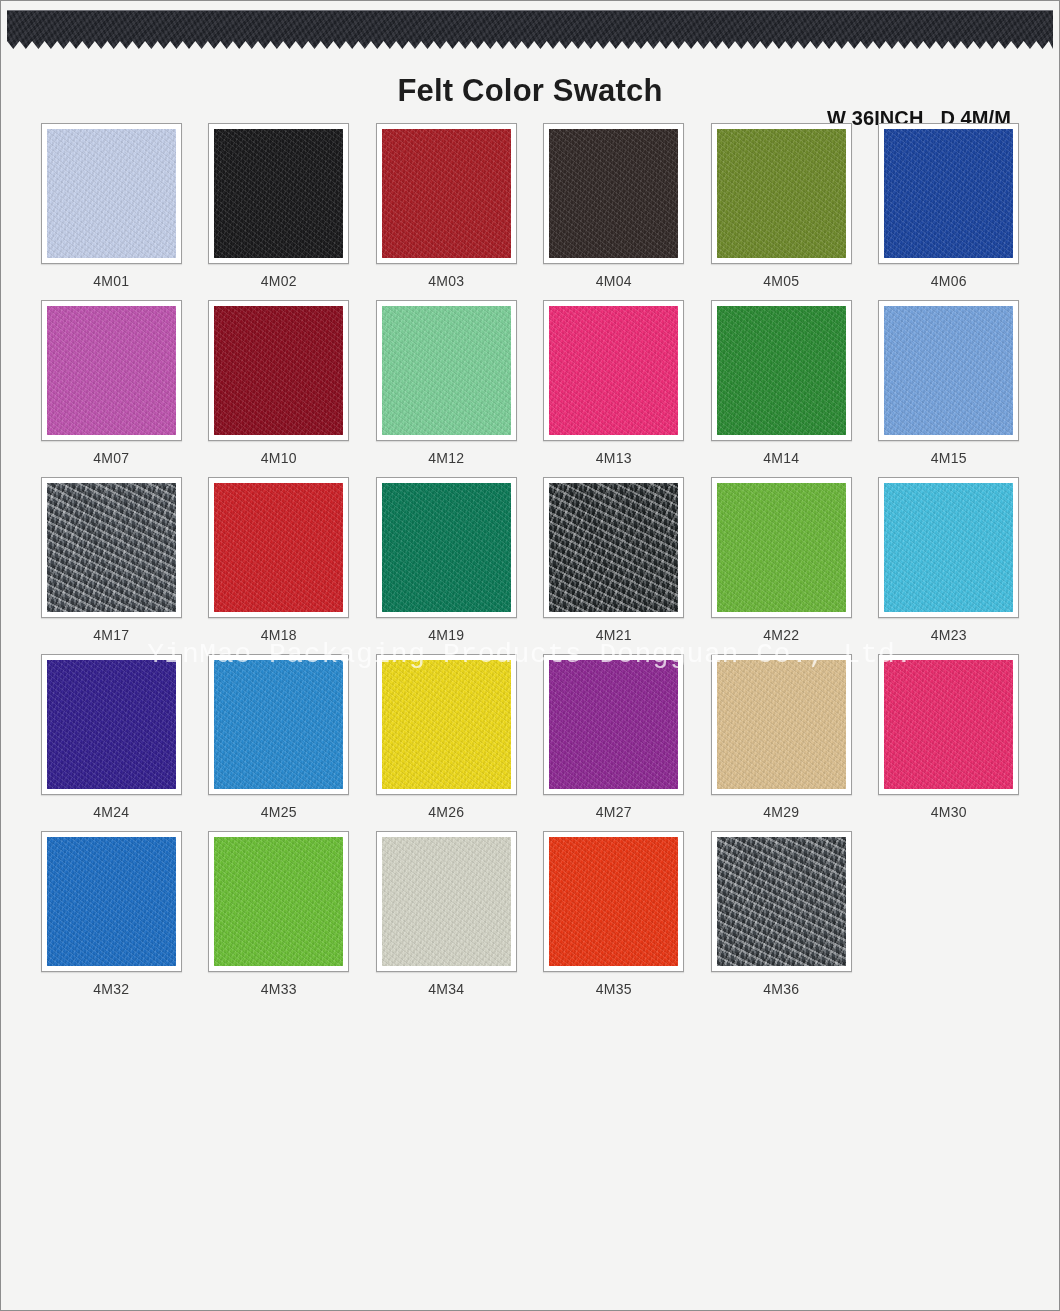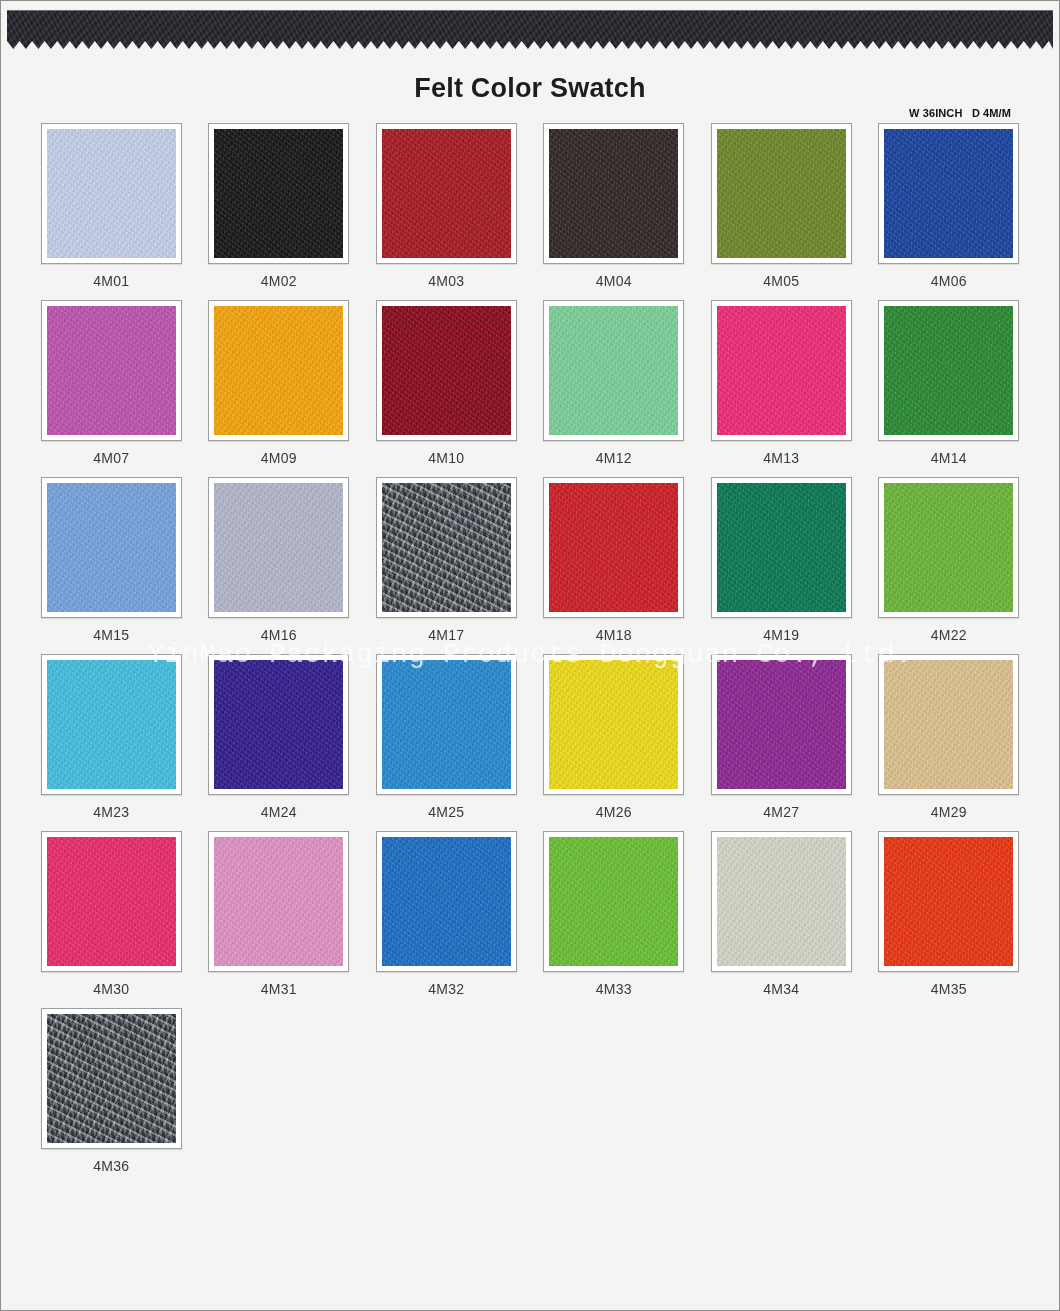--- a/index.html
+++ b/index.html
@@ -80,30 +80,30 @@
   #title-area {
     position: relative;
     height: 72px;
     background: #f4f4f3;
   }
   #page-title {
     position: absolute;
     top: 22px;
     left: 0; right: 0;
     text-align: center;
-    font-size: 27px;
+    font-size: 31px;
     font-weight: bold;
     color: #1d1d1d;
     letter-spacing: .2px;
   }
   #spec-label {
     position: absolute;
     right: 48px;
     top: 56px;
-    font-size: 11px;
+    font-size: 20px;
     font-weight: bold;
     color: #121212;
     white-space: pre;
     letter-spacing: .1px;
   }
 
   
   #grid {
     position: relative;
     margin: 0 38px;
@@ -227,26 +227,20 @@
         <div class="swatch-label">4M06</div>
       </div>
       <div class="cell">
         <div class="swatch-frame">
           <div class="swatch-color" style="background-color: rgb(191, 85, 176);"></div>
         </div>
         <div class="swatch-label">4M07</div>
       </div>
       <div class="cell">
         <div class="swatch-frame">
-          <div class="swatch-color" style="background-color: rgb(245, 165, 14);"></div>
-        </div>
-        <div class="swatch-label">4M09</div>
-      </div>
-      <div class="cell">
-        <div class="swatch-frame">
           <div class="swatch-color" style="background-color: rgb(138, 14, 32);"></div>
         </div>
         <div class="swatch-label">4M10</div>
       </div>
       <div class="cell">
         <div class="swatch-frame">
           <div class="swatch-color" style="background-color: rgb(126, 208, 154);"></div>
         </div>
         <div class="swatch-label">4M12</div>
       </div>
@@ -263,44 +257,44 @@
         <div class="swatch-label">4M14</div>
       </div>
       <div class="cell">
         <div class="swatch-frame">
           <div class="swatch-color" style="background-color: rgb(119, 164, 222);"></div>
         </div>
         <div class="swatch-label">4M15</div>
       </div>
       <div class="cell">
         <div class="swatch-frame">
-          <div class="swatch-color" style="background-color: rgb(180, 184, 204);"></div>
-        </div>
-        <div class="swatch-label">4M16</div>
-      </div>
-      <div class="cell">
-        <div class="swatch-frame">
           <div class="swatch-color heather" style="background-color: rgb(77, 84, 92);"></div>
         </div>
         <div class="swatch-label">4M17</div>
       </div>
       <div class="cell">
         <div class="swatch-frame">
           <div class="swatch-color" style="background-color: rgb(205, 33, 40);"></div>
         </div>
         <div class="swatch-label">4M18</div>
       </div>
       <div class="cell">
         <div class="swatch-frame">
           <div class="swatch-color" style="background-color: rgb(12, 122, 87);"></div>
         </div>
         <div class="swatch-label">4M19</div>
       </div>
       <div class="cell">
         <div class="swatch-frame">
+          <div class="swatch-color heather" style="background-color: rgb(45, 51, 54);"></div>
+        </div>
+        <div class="swatch-label">4M21</div>
+      </div>
+      <div class="cell">
+        <div class="swatch-frame">
           <div class="swatch-color" style="background-color: rgb(108, 183, 59);"></div>
         </div>
         <div class="swatch-label">4M22</div>
       </div>
       <div class="cell">
         <div class="swatch-frame">
           <div class="swatch-color" style="background-color: rgb(69, 192, 224);"></div>
         </div>
         <div class="swatch-label">4M23</div>
       </div>
@@ -335,26 +329,20 @@
         <div class="swatch-label">4M29</div>
       </div>
       <div class="cell">
         <div class="swatch-frame">
           <div class="swatch-color" style="background-color: rgb(234, 45, 110);"></div>
         </div>
         <div class="swatch-label">4M30</div>
       </div>
       <div class="cell">
         <div class="swatch-frame">
-          <div class="swatch-color" style="background-color: rgb(224, 148, 197);"></div>
-        </div>
-        <div class="swatch-label">4M31</div>
-      </div>
-      <div class="cell">
-        <div class="swatch-frame">
           <div class="swatch-color" style="background-color: rgb(31, 111, 196);"></div>
         </div>
         <div class="swatch-label">4M32</div>
       </div>
       <div class="cell">
         <div class="swatch-frame">
           <div class="swatch-color" style="background-color: rgb(108, 192, 55);"></div>
         </div>
         <div class="swatch-label">4M33</div>
       </div>

